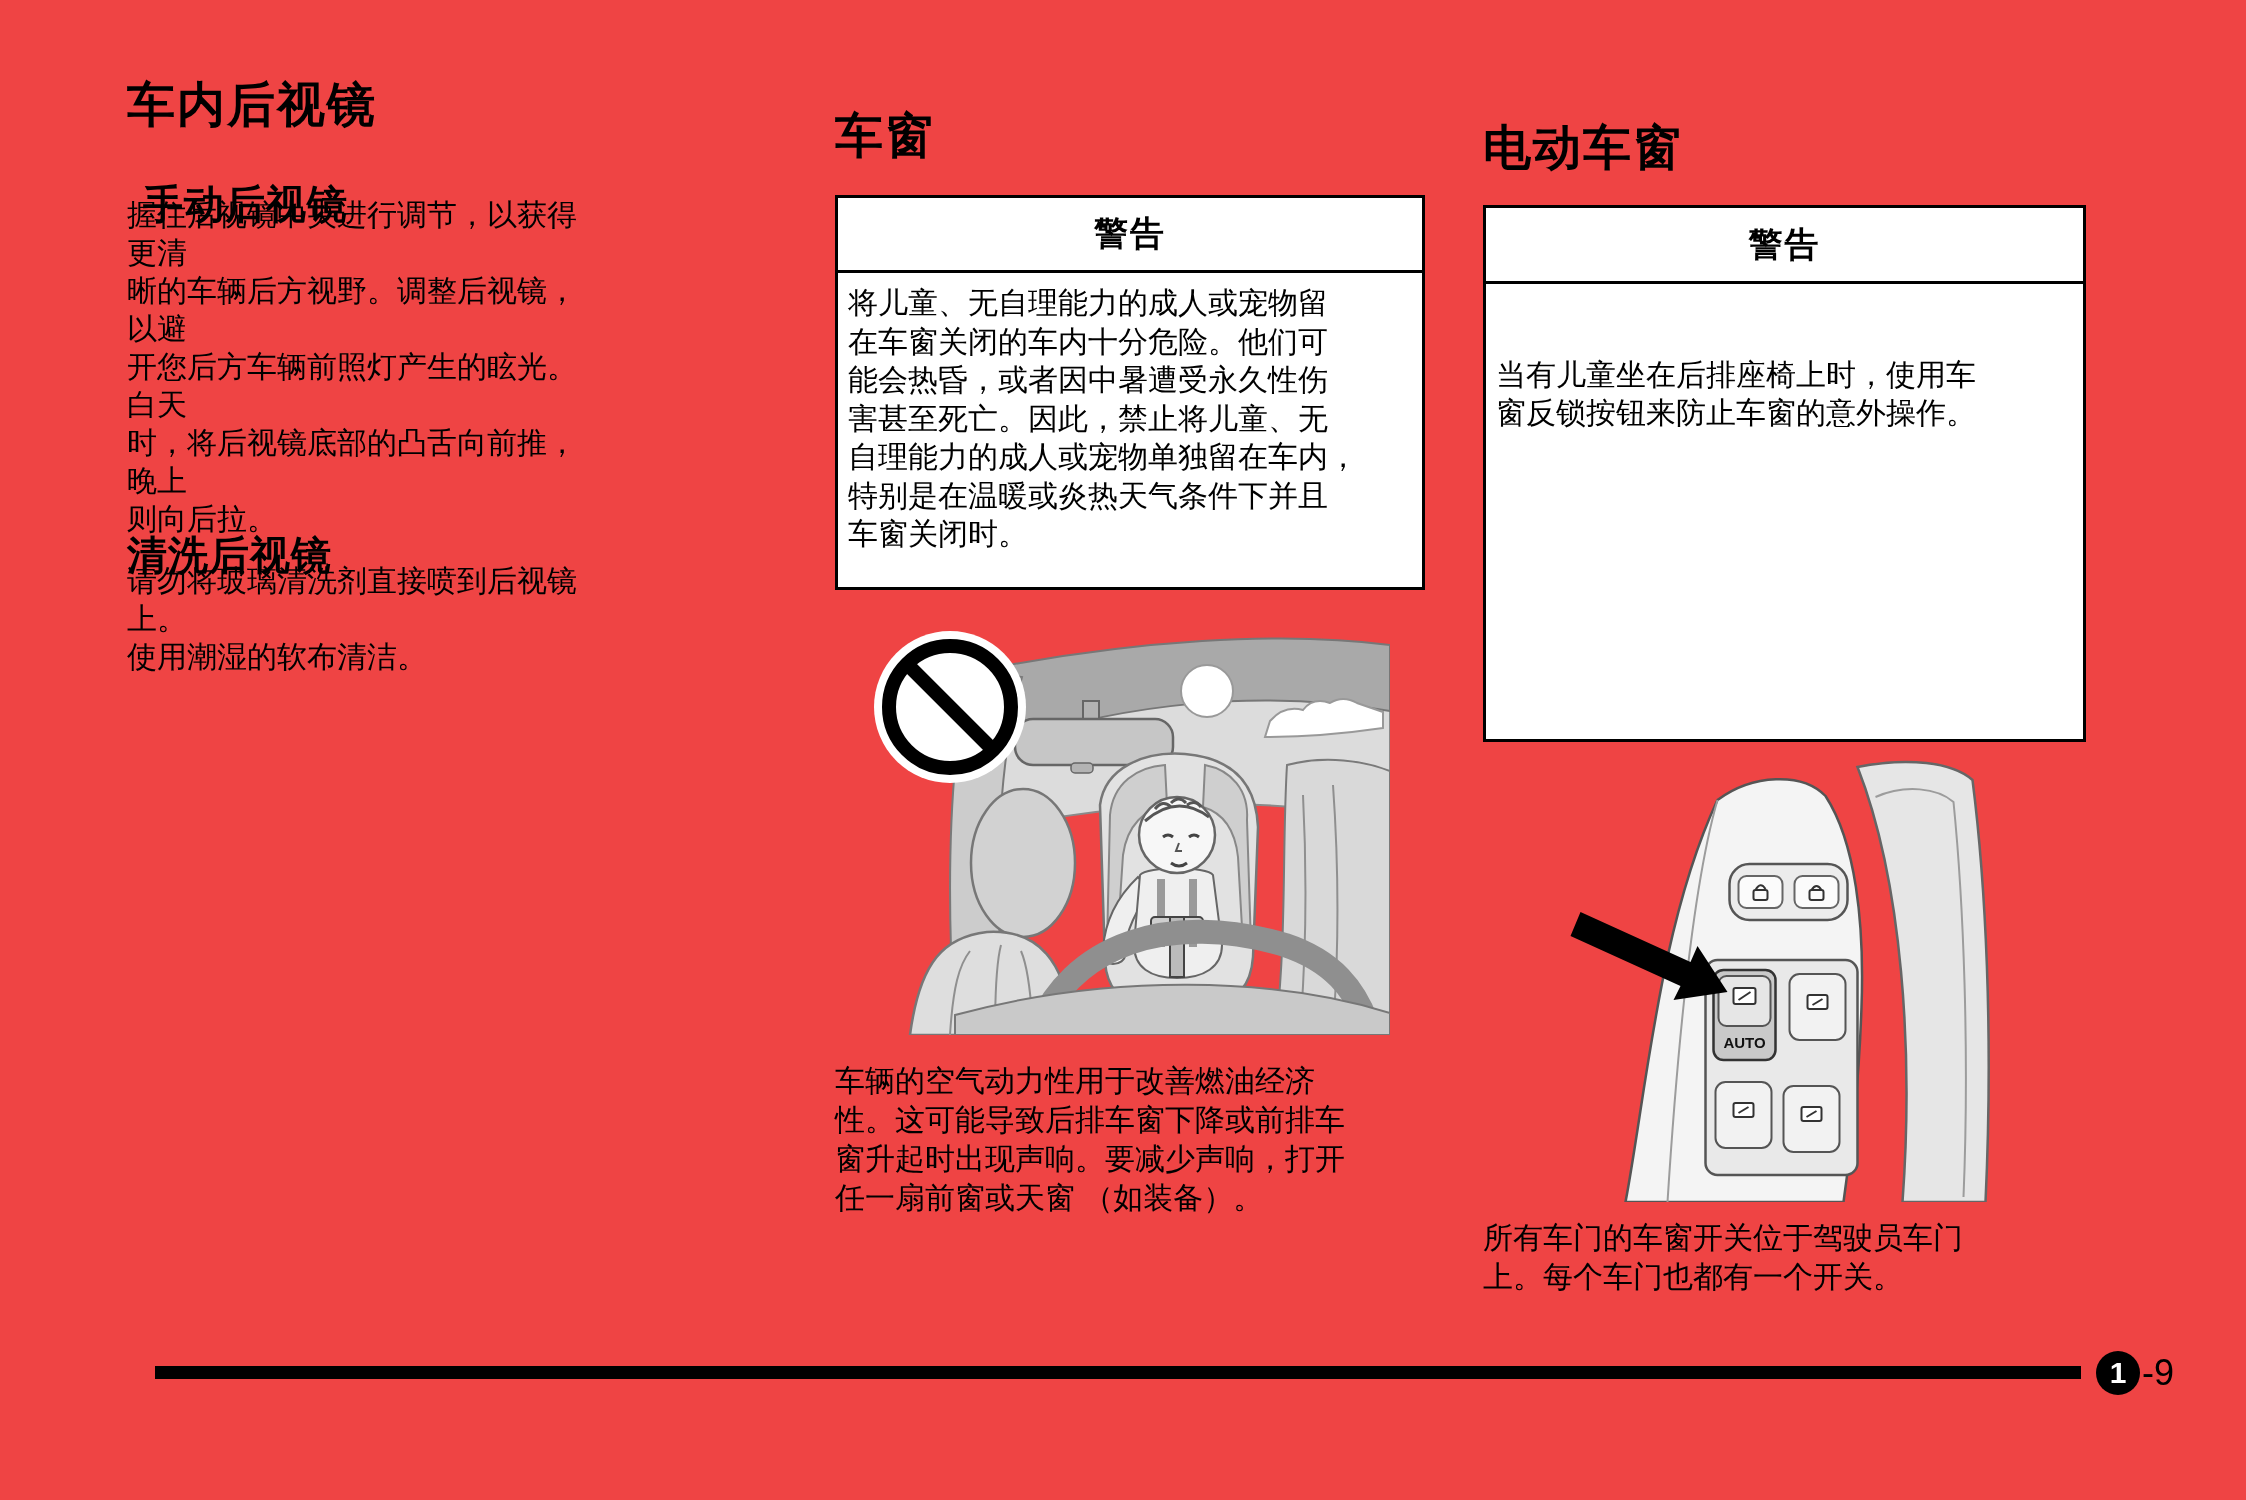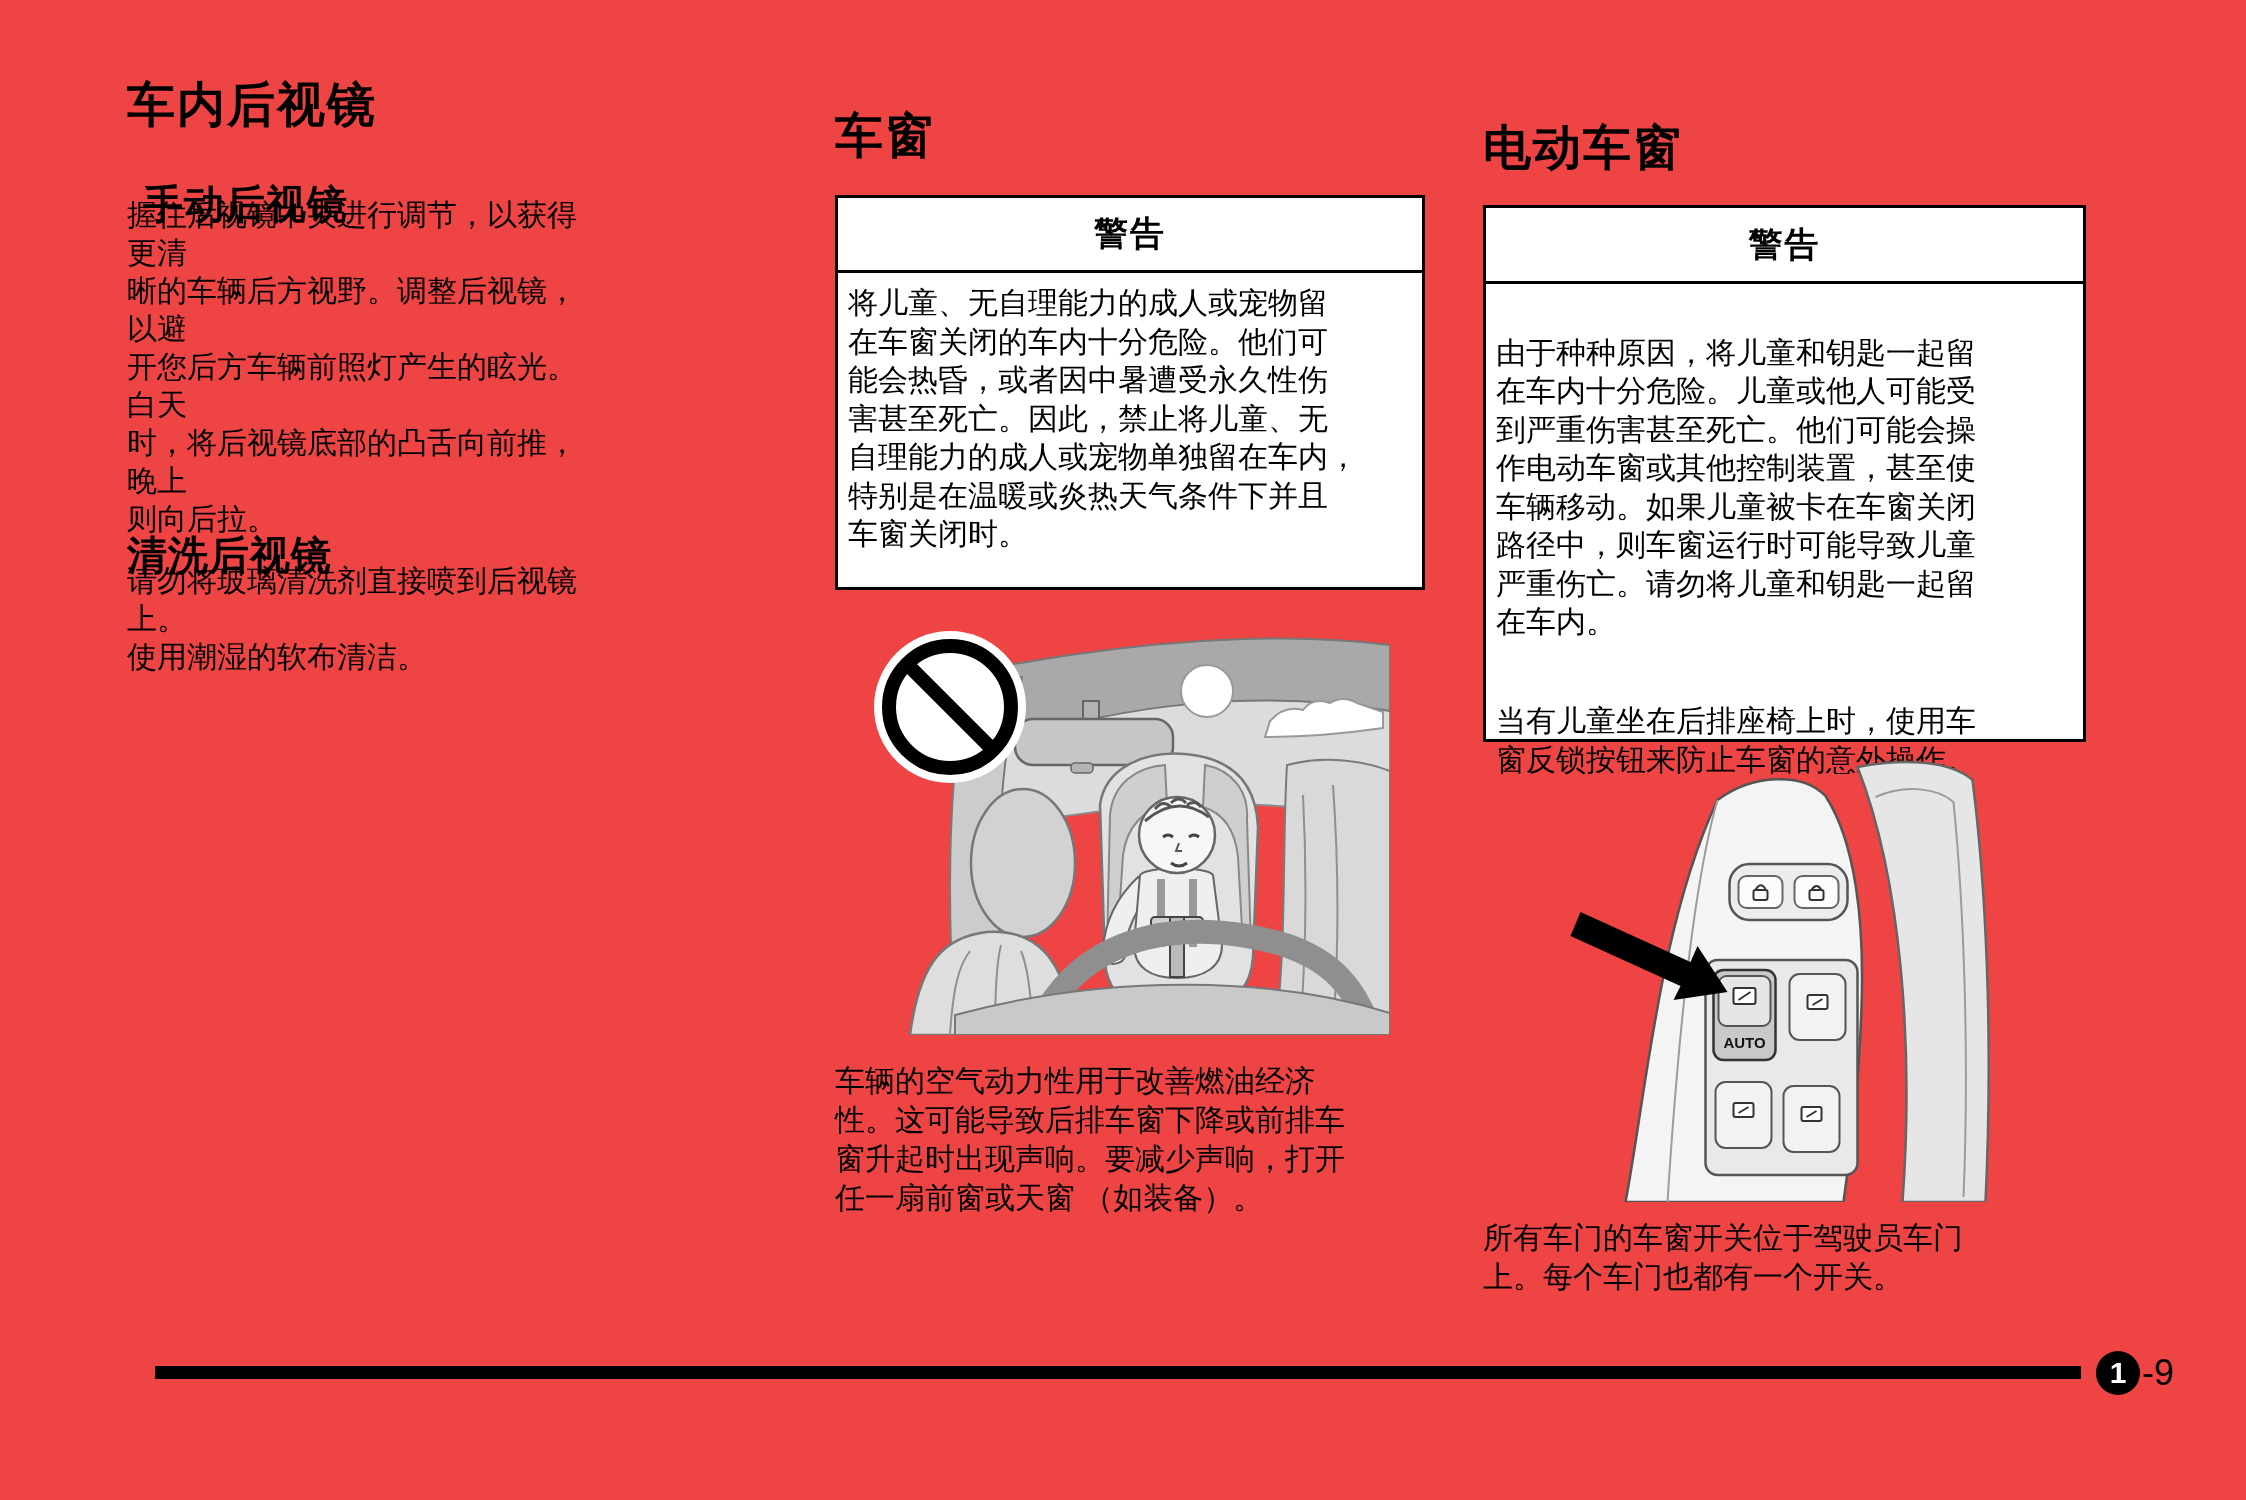--- a/index.html
+++ b/index.html
@@ -126,28 +126,20 @@
   <div class="abs body-text" style="left:835px; top:1061px; width:600px; line-height:39px;">车辆的空气动力性用于改善燃油经济
 性。这可能导致后排车窗下降或前排车
 窗升起时出现声响。要减少声响，打开
 任一扇前窗或天窗 （如装备）。</div>
 
   <div class="abs h1" style="left:1483px; top:116px;">电动车窗</div>
 
   <div class="abs warn-box" style="left:1483px; top:205px; width:603px; height:537px;">
     <div class="warn-head" style="height:73px;">警告</div>
     <div class="warn-body">
-      <div>由于种种原因，将儿童和钥匙一起留
-在车内十分危险。儿童或他人可能受
-到严重伤害甚至死亡。他们可能会操
-作电动车窗或其他控制装置，甚至使
-车辆移动。如果儿童被卡在车窗关闭
-路径中，则车窗运行时可能导致儿童
-严重伤亡。请勿将儿童和钥匙一起留
-在车内。</div>
       <div class="warn-para2">当有儿童坐在后排座椅上时，使用车
 窗反锁按钮来防止车窗的意外操作。</div>
     </div>
   </div>
 
   <svg class="abs" style="left:1555px; top:752px;" width="535" height="450" viewBox="0 0 530 450">
 
     <path d="M300,15 C350,5 395,10 415,28 C428,130 436,280 428,450 L345,450 C356,300 345,130 300,15 Z" fill="#e6e6e6" stroke="#666" stroke-width="2.5"></path>
     <path d="M318,45 C348,32 380,36 396,50 C406,150 412,300 406,445" fill="none" stroke="#9c9c9c" stroke-width="2"></path>
 

